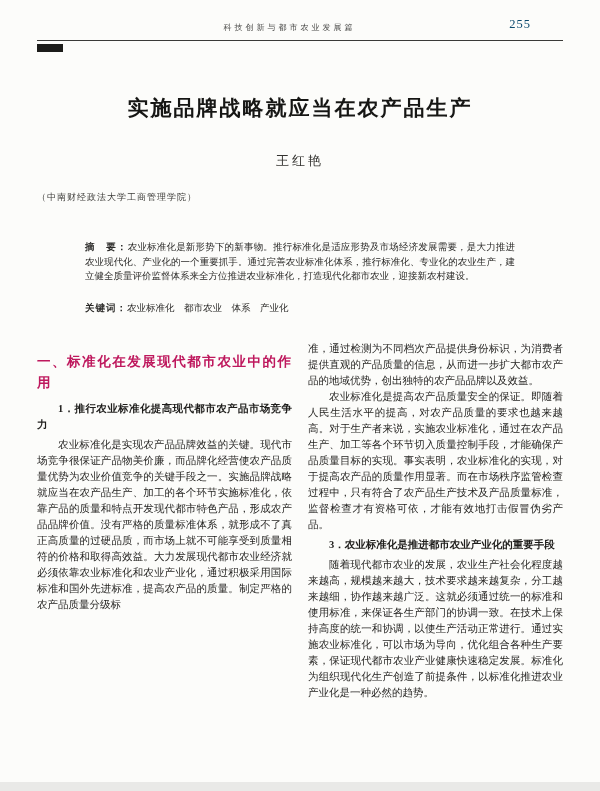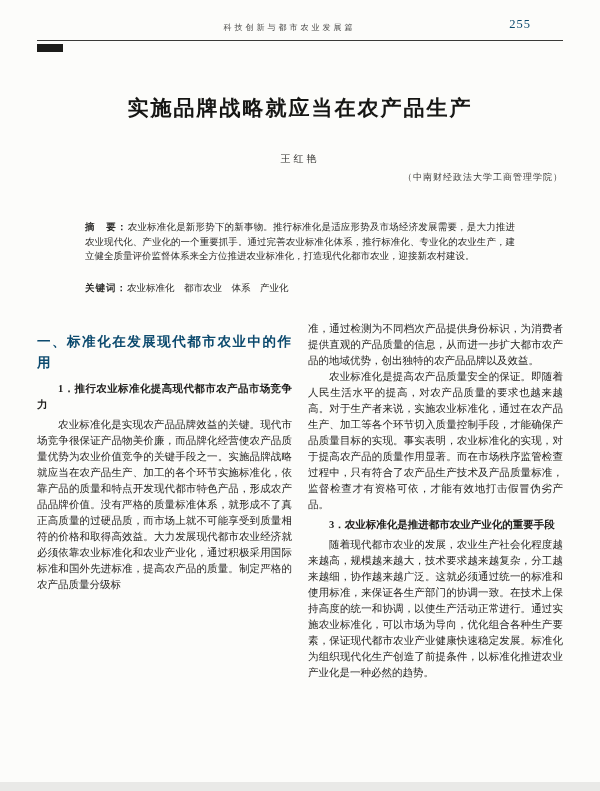--- a/index.html
+++ b/index.html
@@ -58,27 +58,27 @@
     text-align: center;
     font-family: "Liberation Sans", sans-serif;
     font-size: 21px;
     font-weight: bold;
     color: #161614;
     letter-spacing: 2px;
   }
   .author {
     margin-top: 30px;
     text-align: center;
-    font-size: 10px;
+    font-size: 13px;
     color: #33322f;
     letter-spacing: 3px;
   }
   .affiliation {
-    margin-top: 5px;
-    text-align: right;
+    margin-top: 21px;
+    text-align: left;
     font-size: 9px;
     color: #3c3b38;
     letter-spacing: 1px;
   }
   
   .abstract {
     margin: 36px 48px 0 48px;
     font-size: 9.5px;
     line-height: 14.5px;
     color: #2b2a28;
@@ -100,21 +100,21 @@
     line-height: 16px;
     color: #262523;
     text-align: justify;
   }
   .para { margin: 0; }
   .para.indent { text-indent: 2em; }
   .section-heading {
     font-family: "Liberation Sans", sans-serif;
     font-size: 13.5px;
     font-weight: bold;
-    color: #0c4a6e;
+    color: #be185d;
     line-height: 21px;
     margin: 10px 0 8px 0;
     letter-spacing: 1px;
   }
   .item-heading {
     font-weight: bold;
     text-indent: 2em;
     color: #1e1d1b;
     margin: 4px 0 4px 0;
   }

